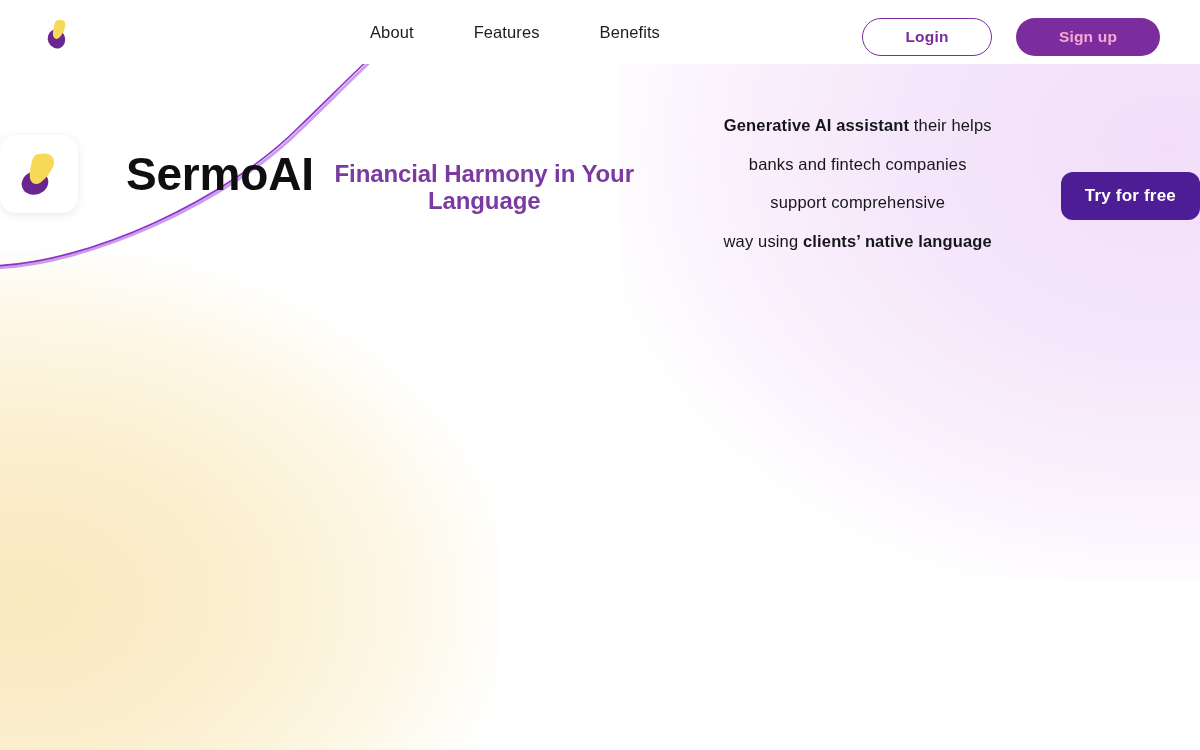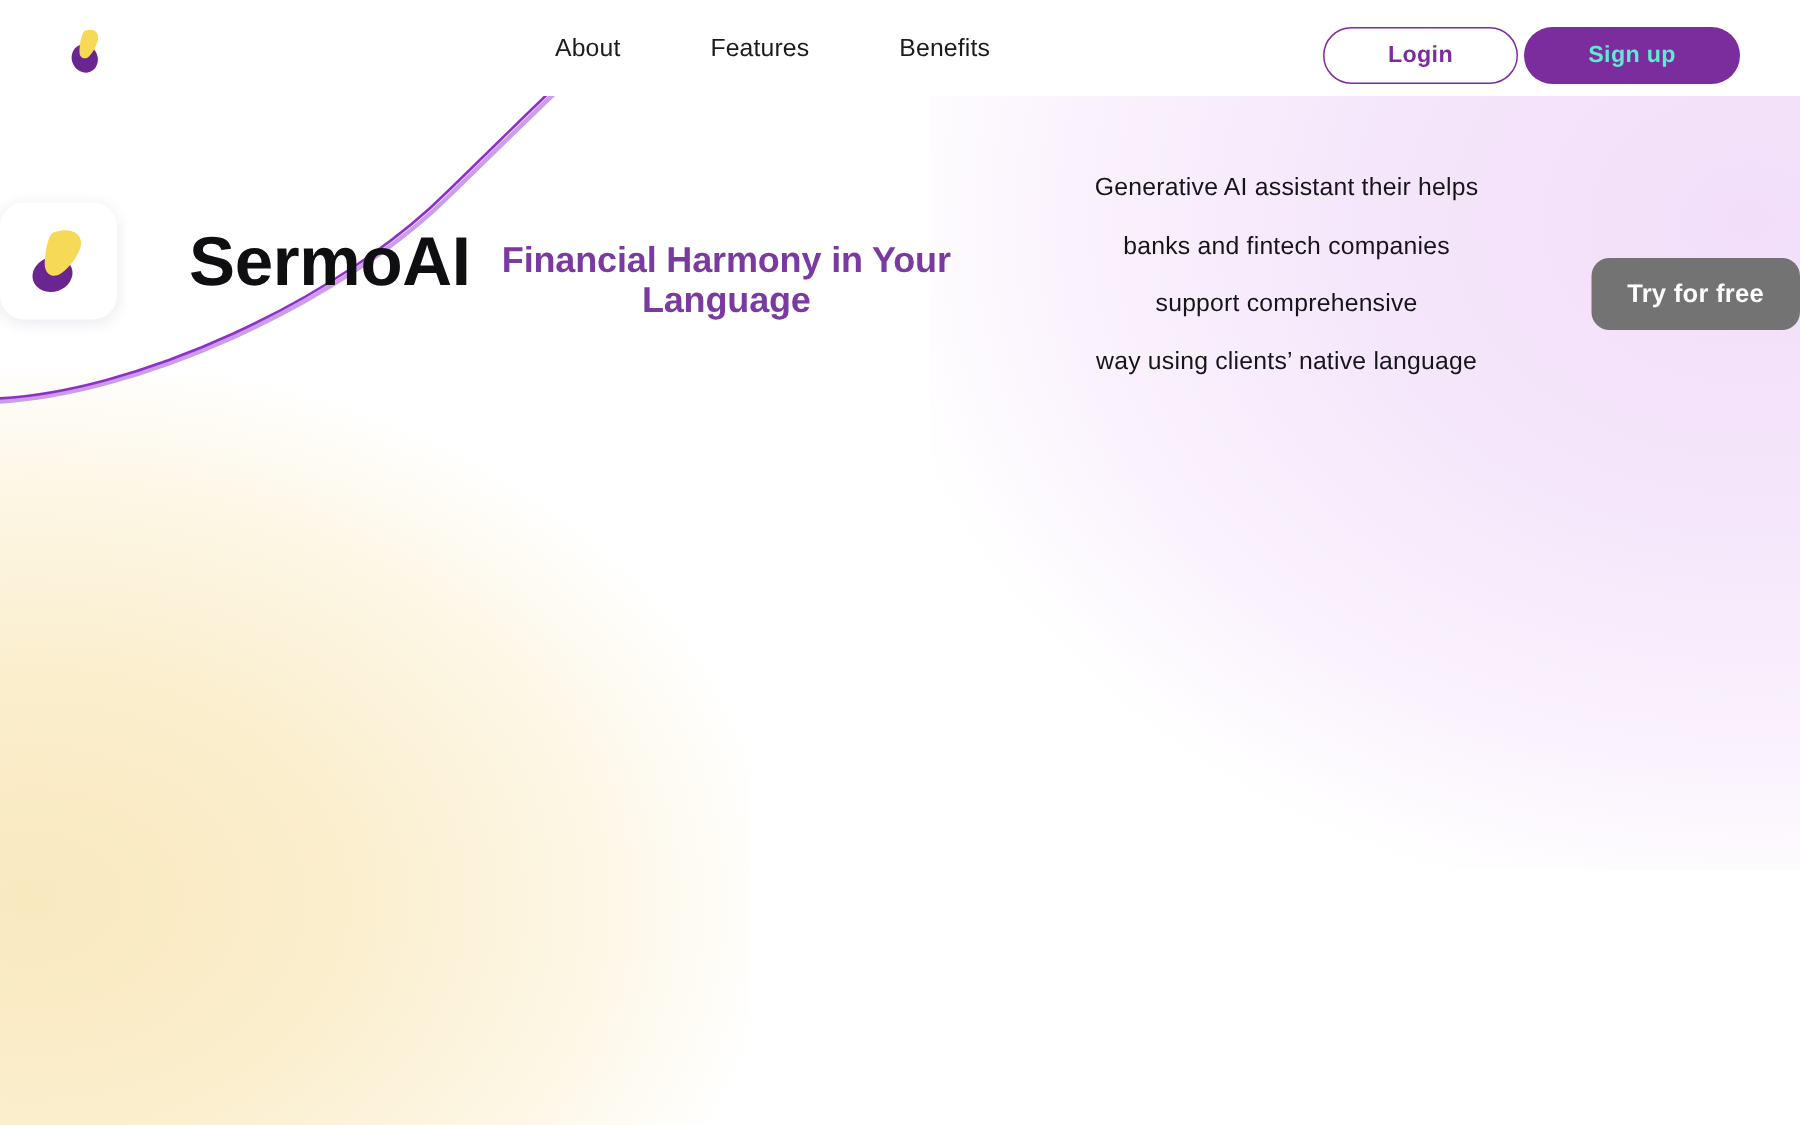--- a/index.html
+++ b/index.html
@@ -116,21 +116,21 @@
     white-space: nowrap;
   }
 
   .header-actions {
     position: absolute;
     right: 40px;
     top: 0;
     height: 73px;
     display: flex;
     align-items: center;
-    gap: 4px;
+    gap: 24px;
   }
 
   .btn-login {
     width: 130px;
     height: 38px;
     border: 1.6px solid #7b2d9e;
     border-radius: 19px;
     background: #ffffff;
     color: #7b2d9e;
     font-family: "Liberation Sans", sans-serif;
@@ -139,21 +139,21 @@
     letter-spacing: 0.2px;
     cursor: pointer;
   }
 
   .btn-signup {
     width: 144px;
     height: 38px;
     border: none;
     border-radius: 19px;
     background: #7b2d9e;
-    color: #5eead4;
+    color: #f9a8d4;
     font-family: "Liberation Sans", sans-serif;
     font-size: 15.5px;
     font-weight: bold;
     letter-spacing: 0.2px;
     cursor: pointer;
   }
 
   
   .hero {
     position: absolute;
@@ -206,31 +206,31 @@
   .hero-copy {
     margin-top: 42px;
     width: 560px;
     text-align: center;
     font-size: 16.5px;
     line-height: 38.5px;
     color: #16161a;
     letter-spacing: 0.15px;
   }
 
-  .hero-copy .em { font-weight: normal; }
+  .hero-copy .em { font-weight: bold; }
 
   .hero-copy .line { display: block; }
 
   .btn-try {
     margin-top: 67px;
     width: 192px;
     height: 48px;
     border: none;
     border-radius: 12px;
-    background: #737373;
+    background: #4c1d95;
     color: #ffffff;
     font-family: "Liberation Sans", sans-serif;
     font-size: 17px;
     font-weight: bold;
     letter-spacing: 0.2px;
     cursor: pointer;
   }
 </style>
 </head>
 <body>

